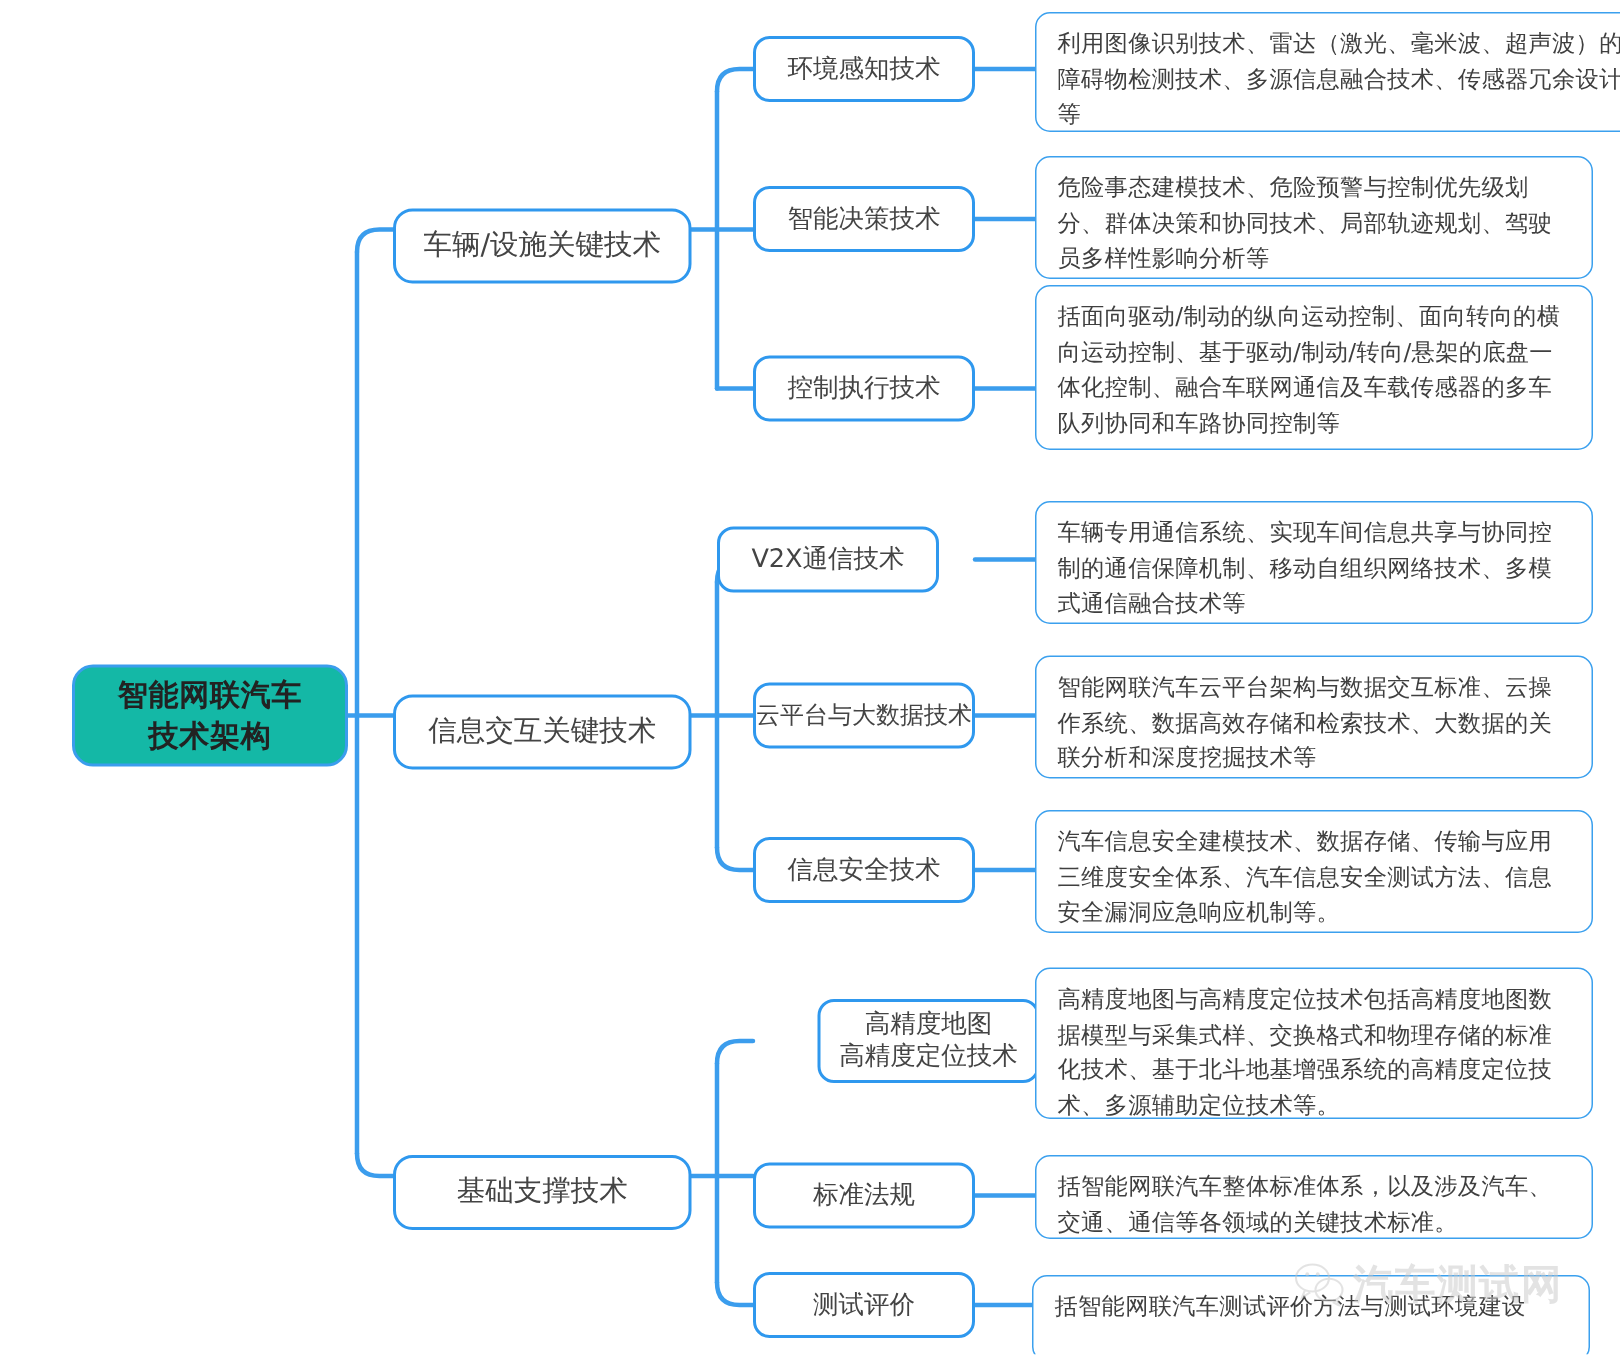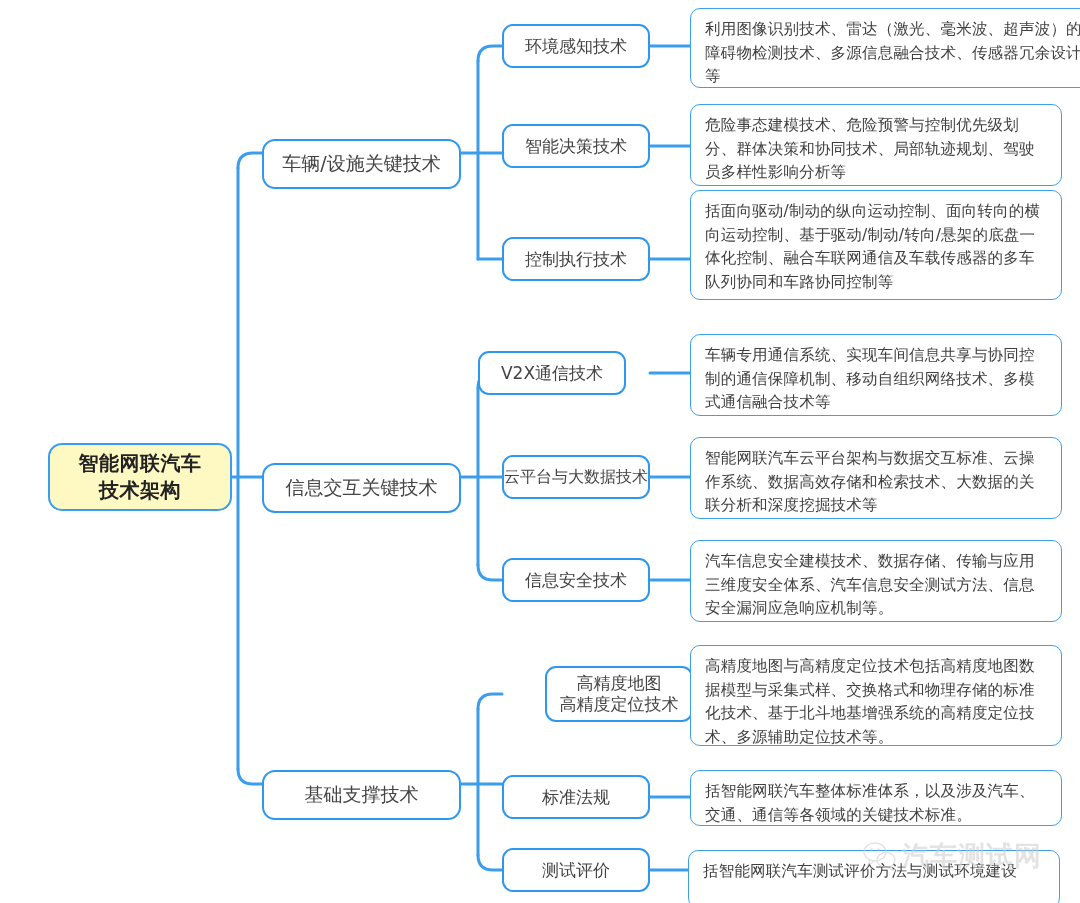--- a/index.html
+++ b/index.html
@@ -34,21 +34,21 @@
     justify-content: center;
     text-align: center;
     border: 2px solid #2f98ee;
     border-radius: 12px;
     background: #ffffff;
     color: #3a3a3a;
     line-height: 1.35;
     z-index: 3;
   }
   .node.root {
-    background: #fef9c3;
+    background: #14b8a6;
     border: 2px solid #3b9ded;
     border-radius: 14px;
     font-weight: bold;
     color: #222222;
     font-size: 20px;
     letter-spacing: 0.5px;
   }
   .node.l2 {
     font-size: 19px;
     border-radius: 13px;

